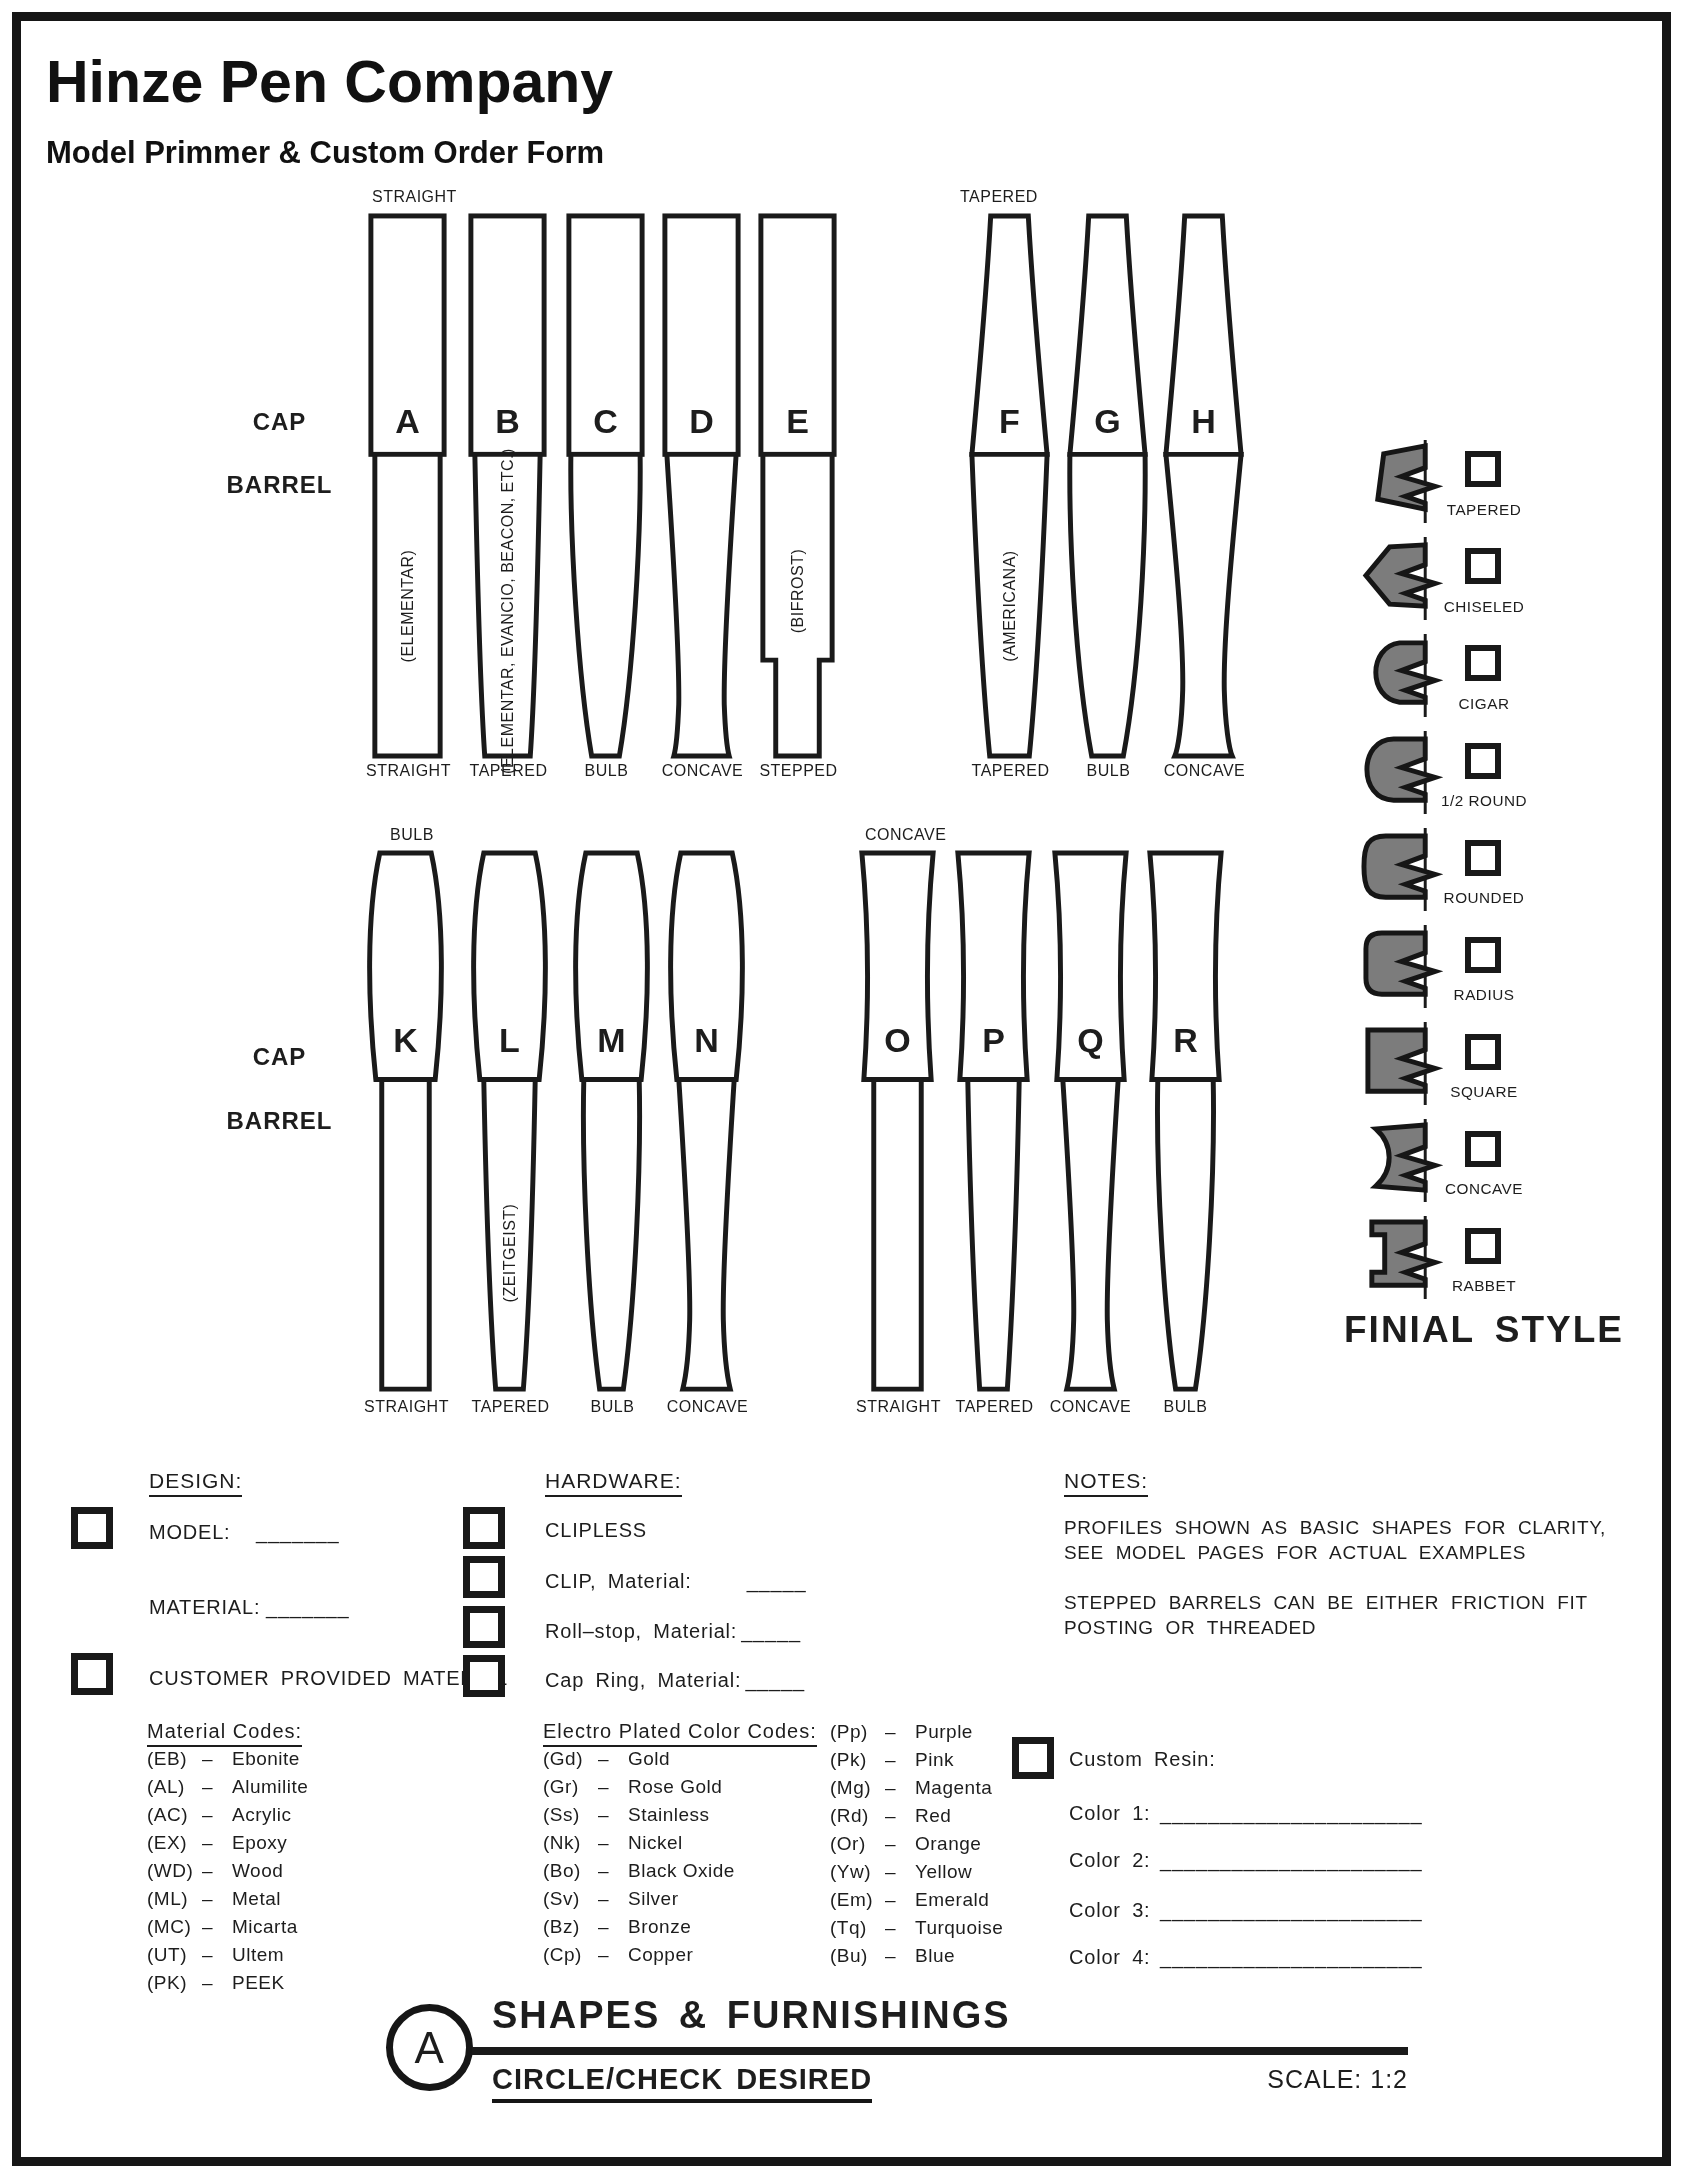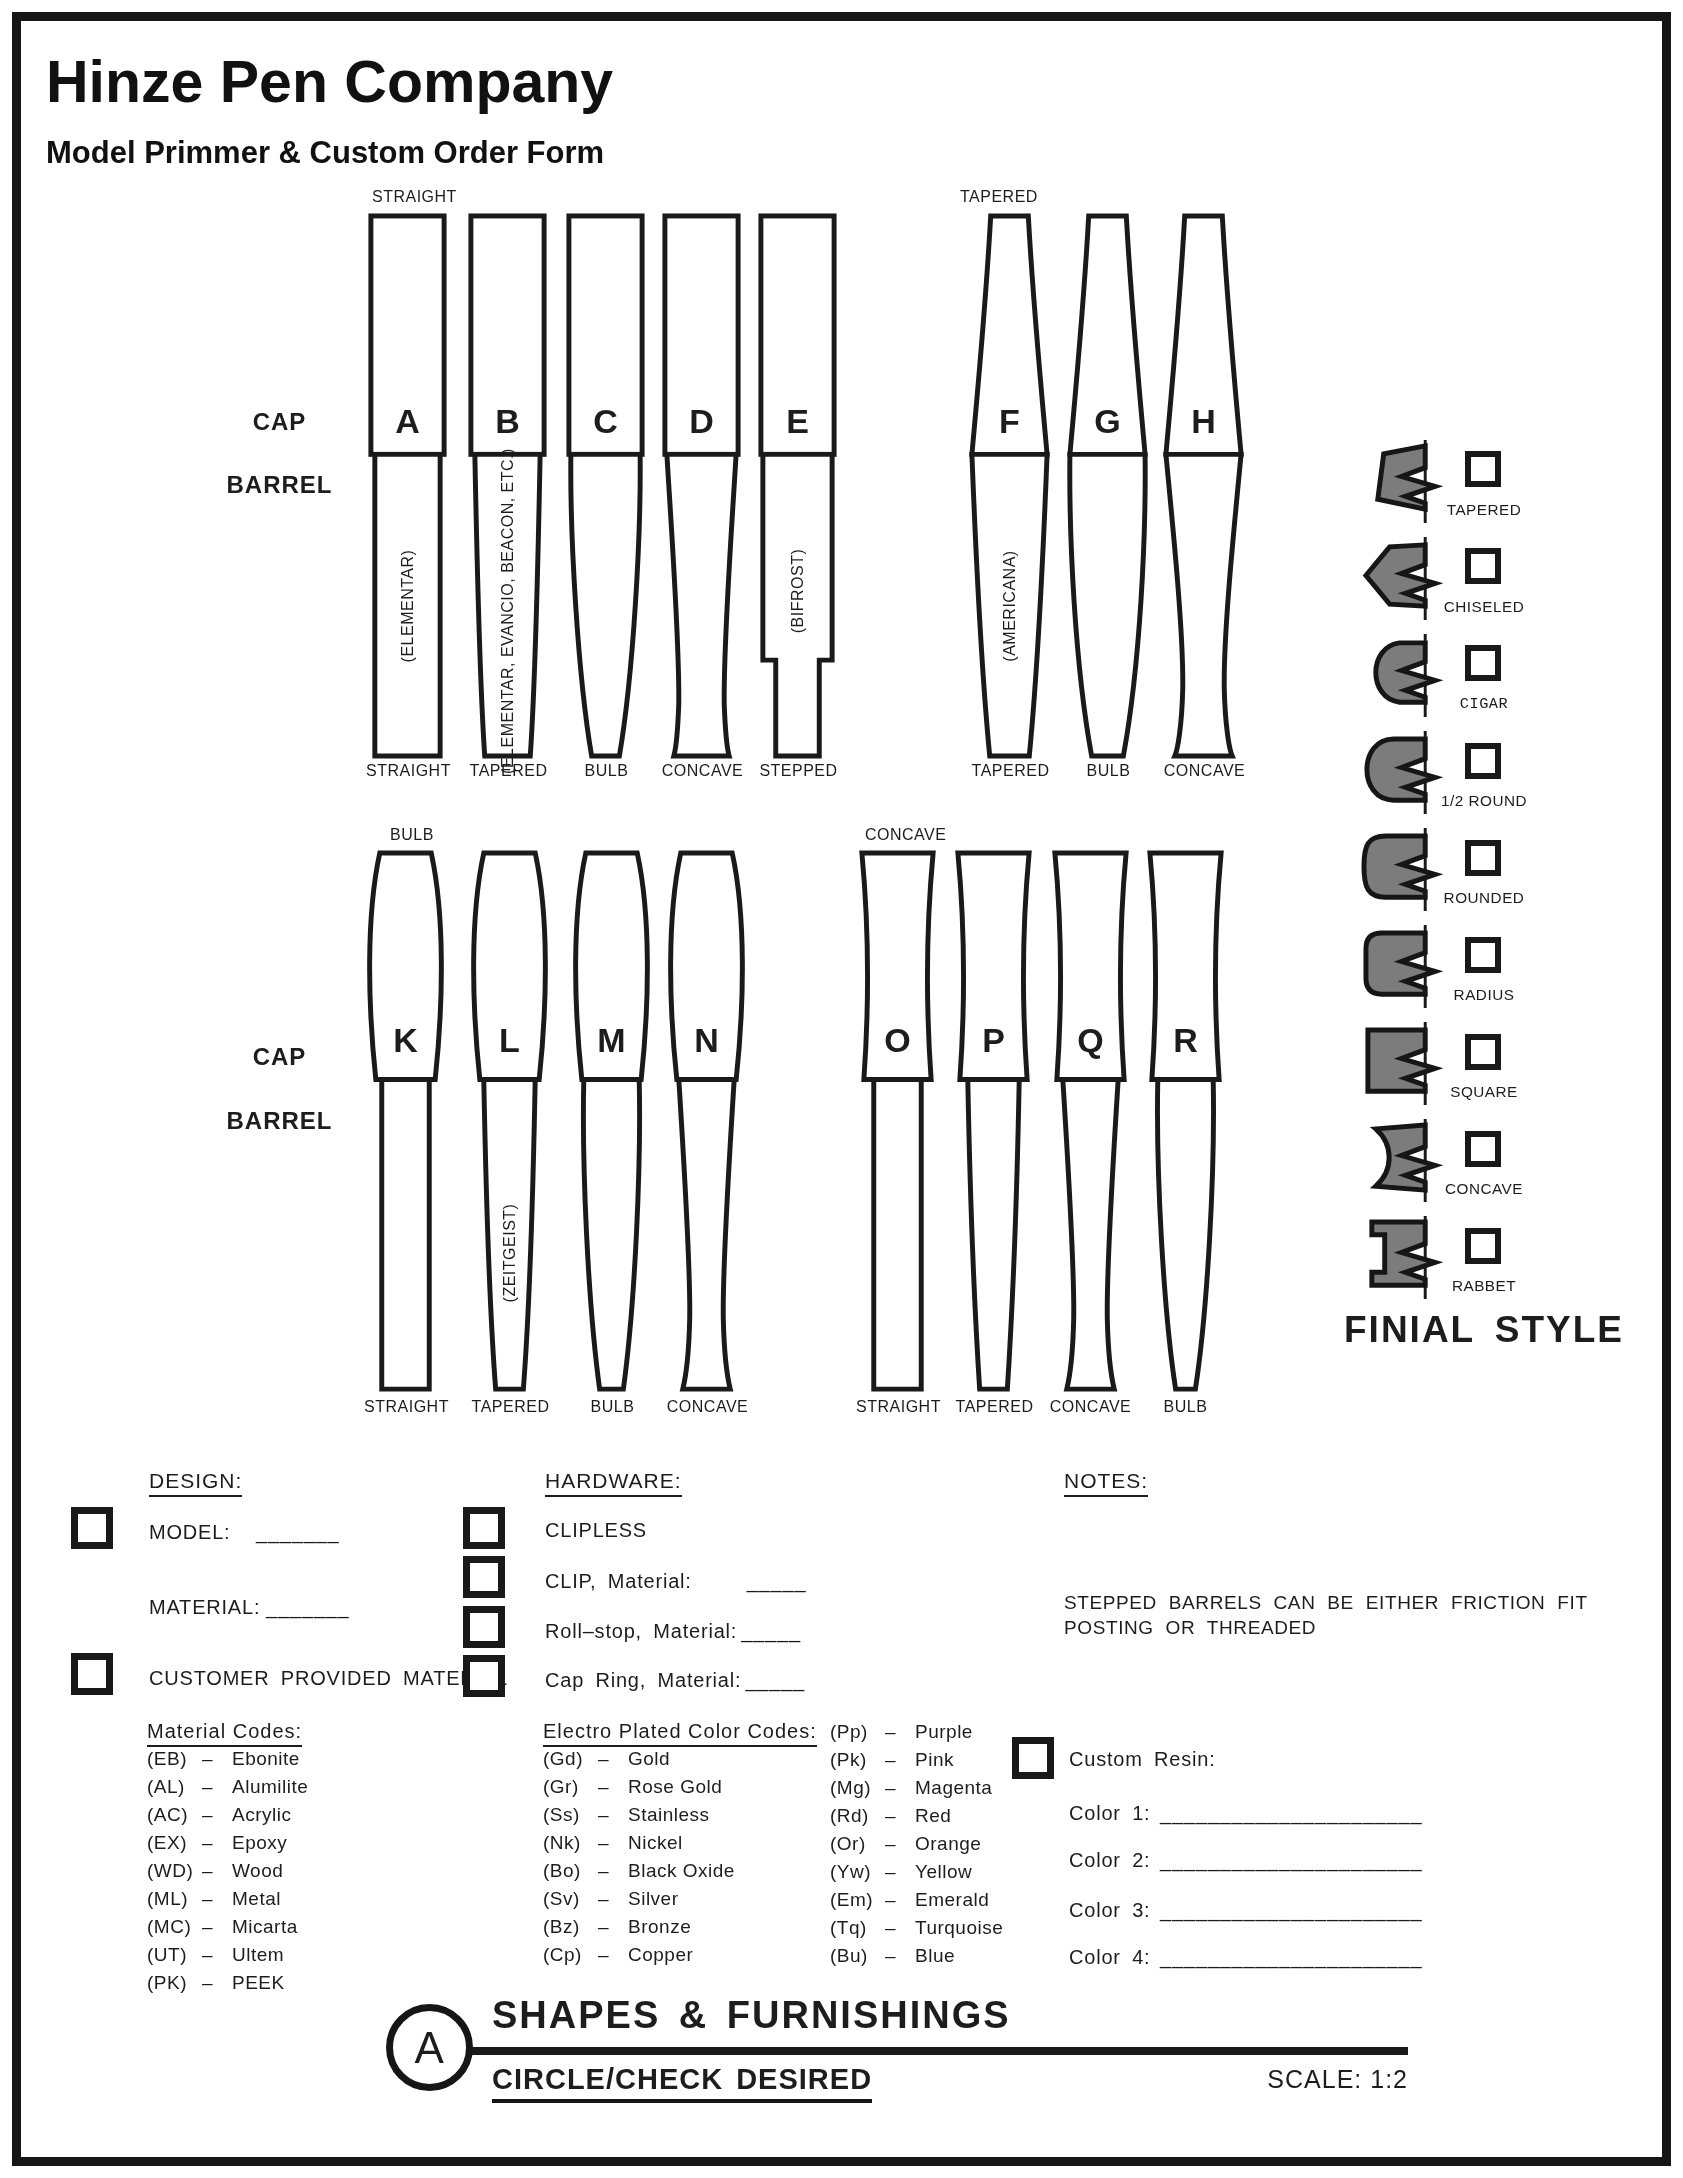--- a/index.html
+++ b/index.html
@@ -215,21 +215,21 @@
   <div class="abs bcb" style="left:1465px; top:548px; width:24px; height:24px; border-width:6px;"></div>
   <div class="abs fin-lbl cad" style="left:1390px; top:598px;">CHISELED</div>
 
   <div class="abs" style="left:1352px; top:634px;">
     <svg width="99" height="83" viewBox="0 0 100 84">
         <line class="fin-line" x1="74" y1="0" x2="74" y2="84"></line>
       <path class="fin-shape" d="M74,9 H48 C16,13 16,65 48,69 H74 L74,64 L54,57 L84,47 L50,37 L74,28 Z"></path>
       </svg>
   </div>
   <div class="abs bcb" style="left:1465px; top:645px; width:24px; height:24px; border-width:6px;"></div>
-  <div class="abs fin-lbl cad" style="left:1390px; top:695px;font-family:Liberation Mono, monospace;">CIGAR</div>
+  <div class="abs fin-lbl cad" style="left:1390px; top:695px;">CIGAR</div>
 
   <div class="abs" style="left:1352px; top:731px;">
     <svg width="99" height="83" viewBox="0 0 100 84">
         <line class="fin-line" x1="74" y1="0" x2="74" y2="84"></line>
       <path class="fin-shape" d="M74,8 H42 C6,8 6,70 42,70 H74 L74,64 L54,57 L84,47 L50,37 L74,28 Z"></path>
       </svg>
   </div>
   <div class="abs bcb" style="left:1465px; top:743px; width:24px; height:24px; border-width:6px;"></div>
   <div class="abs fin-lbl cad" style="left:1390px; top:792px;">1/2 ROUND</div>
 
@@ -331,20 +331,21 @@
     <div class="code-row cad"><span class="code-c">(Gr)</span><span class="code-d">–</span><span>Rose Gold</span></div>
     <div class="code-row cad"><span class="code-c">(Ss)</span><span class="code-d">–</span><span>Stainless</span></div>
     <div class="code-row cad"><span class="code-c">(Nk)</span><span class="code-d">–</span><span>Nickel</span></div>
     <div class="code-row cad"><span class="code-c">(Bo)</span><span class="code-d">–</span><span>Black Oxide</span></div>
     <div class="code-row cad"><span class="code-c">(Sv)</span><span class="code-d">–</span><span>Silver</span></div>
     <div class="code-row cad"><span class="code-c">(Bz)</span><span class="code-d">–</span><span>Bronze</span></div>
     <div class="code-row cad"><span class="code-c">(Cp)</span><span class="code-d">–</span><span>Copper</span></div>
   </div>
 
   <div class="abs cad" style="left:1064px; top:1469px;"><span class="sec-h">NOTES:</span></div>
+  <div class="abs notes-p cad" style="left:1064px; top:1515px;">PROFILES SHOWN AS BASIC SHAPES FOR CLARITY, SEE MODEL PAGES FOR ACTUAL EXAMPLES</div>
   <div class="abs notes-p cad" style="left:1064px; top:1590px;">STEPPED BARRELS CAN BE EITHER FRICTION FIT POSTING OR THREADED</div>
 
   <div class="abs bcb" style="left:1012px; top:1737px;"></div>
   <div class="abs frow cad" style="left:1069px; top:1748px;">Custom Resin:</div>
   <div class="abs frow cad" style="left:1069px; top:1802px;"><span style="display:inline-block; width:91px;">Color 1:</span><span>______________________</span></div>
   <div class="abs frow cad" style="left:1069px; top:1849px;"><span style="display:inline-block; width:91px;">Color 2:</span><span>______________________</span></div>
   <div class="abs frow cad" style="left:1069px; top:1899px;"><span style="display:inline-block; width:91px;">Color 3:</span><span>______________________</span></div>
   <div class="abs frow cad" style="left:1069px; top:1946px;"><span style="display:inline-block; width:91px;">Color 4:</span><span>______________________</span></div>
 
   <div class="abs circleA cad" style="left:386px; top:2004px;">A</div>

